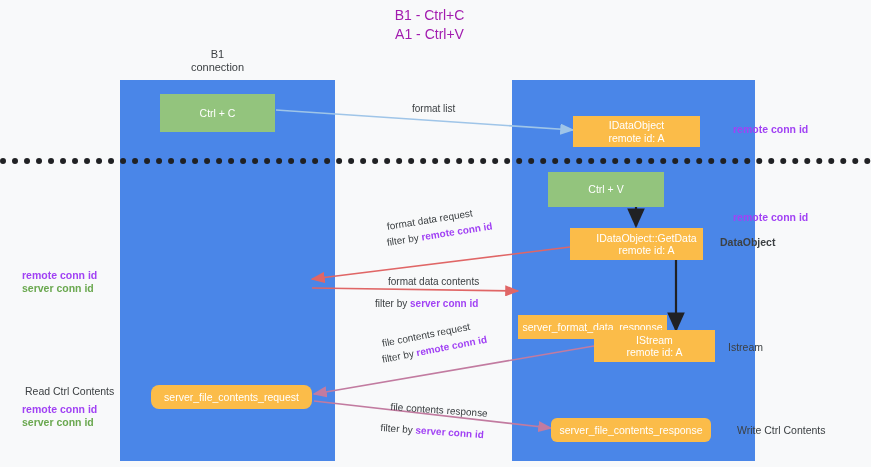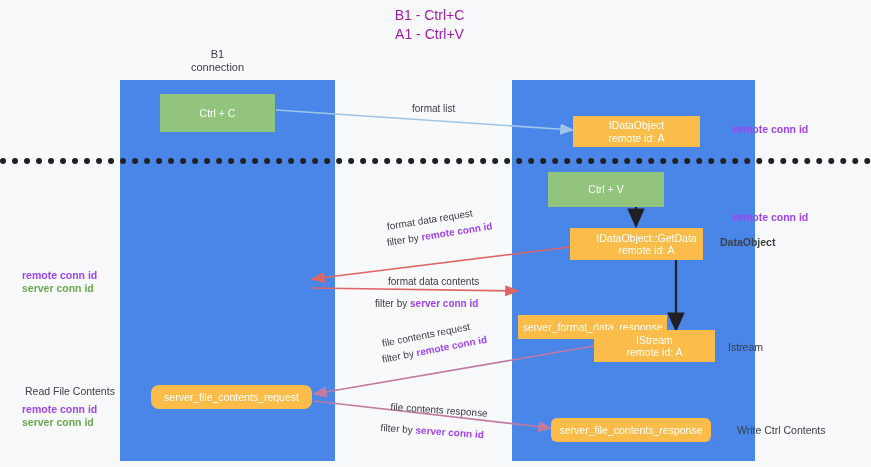--- a/index.html
+++ b/index.html
@@ -156,17 +156,17 @@
 
   <div class="tag purple" style="left:733px;top:123px;">remote conn id</div>
   <div class="tag purple" style="left:733px;top:211px;">remote conn id</div>
   <div class="plain" style="left:720px;top:236px;font-weight:bold;">DataObject</div>
   <div class="plain" style="left:728px;top:341px;">Istream</div>
   <div class="plain" style="left:737px;top:424px;">Write Ctrl Contents</div>
 
   <div class="tag purple" style="left:22px;top:269px;">remote conn id</div>
   <div class="tag green" style="left:22px;top:282px;">server conn id</div>
 
-  <div class="plain" style="left:25px;top:385px;">Read File Contents</div>
+  <div class="plain" style="left:25px;top:385px;">Read Ctrl Contents</div>
   <div class="tag purple" style="left:22px;top:403px;">remote conn id</div>
   <div class="tag green" style="left:22px;top:416px;">server conn id</div>
 
 </div>
 
 </body></html>

